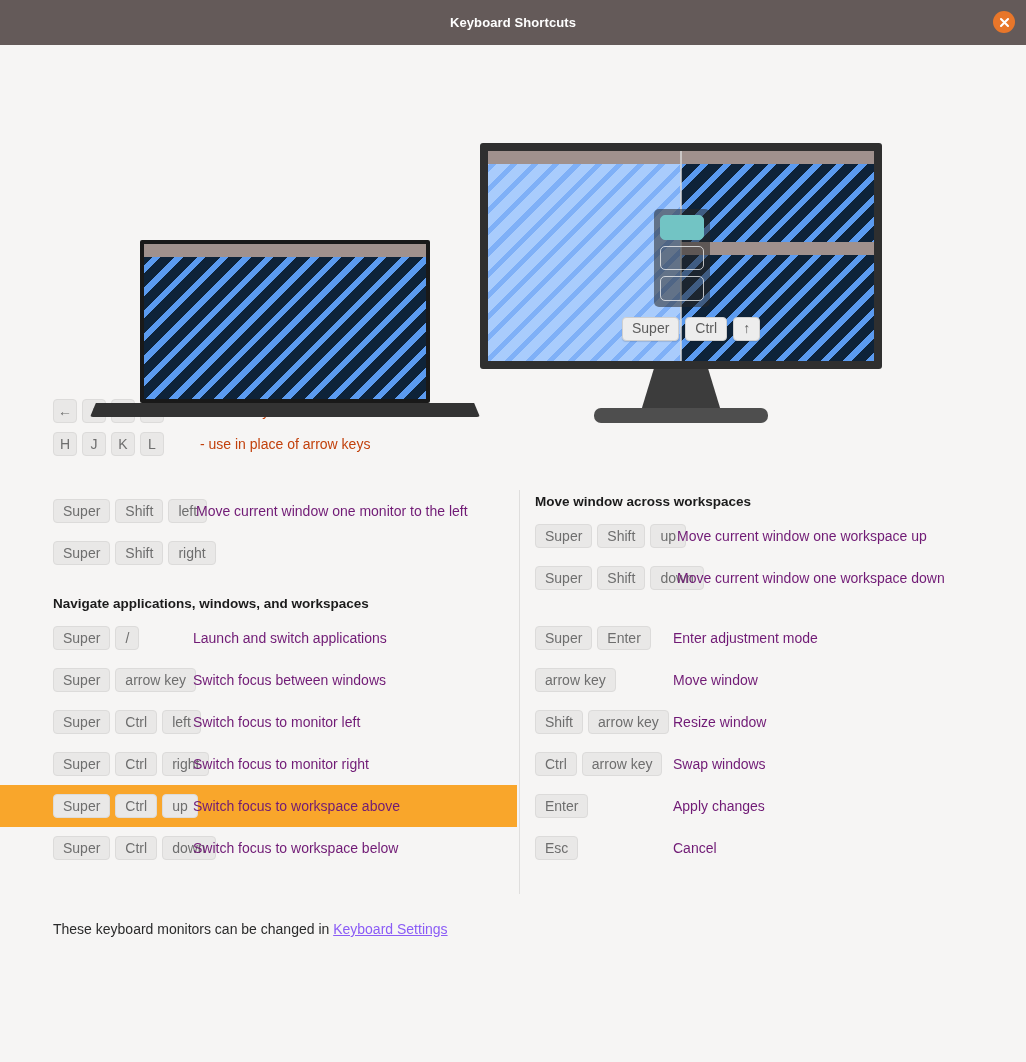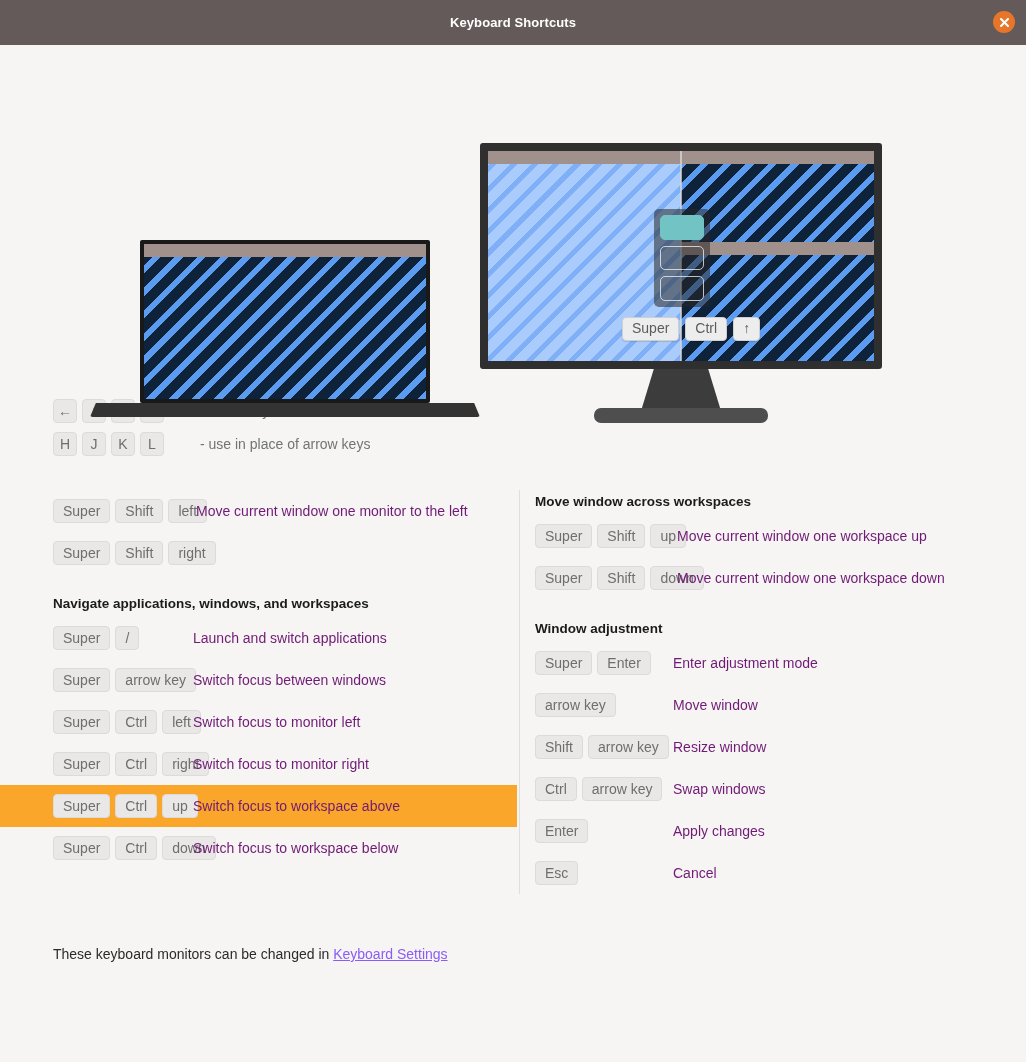--- a/index.html
+++ b/index.html
@@ -114,21 +114,21 @@
     background: #ededed; color: #5c5c5c;
     border: 1px solid #cfcfcf; border-radius: 4px;
     font-size: 14px; padding: 3px 9px 4px 9px; line-height: 1.1;
     box-shadow: 0 1px 1px rgba(0,0,0,.12);
   }
 
   
   .legend { padding: 20px 0 0 53px; }
   .legend-row { display: flex; align-items: center; height: 32px; margin-bottom: 1px; }
   .legend-keys { display: flex; gap: 5px; width: 147px; }
-  .legend-note { font-size: 14px; color: #737373; }
+  .legend-note { font-size: 14px; color: #c2410c; }
 
   .key {
     display: inline-flex; align-items: center; justify-content: center;
     background: #e9e8e7; color: #6e6e6e;
     border: 1px solid #dcdbda; border-radius: 4px;
     font-size: 14px; line-height: 1; height: 24px; padding: 0 9px;
     box-sizing: border-box; white-space: nowrap;
   }
   .key.sq { min-width: 24px; padding: 0 4px; }
 
@@ -357,21 +357,20 @@
           <div class="shortcut-keys">
             <span class="key">Super</span>
             <span class="key">Shift</span>
             <span class="key">down</span>
           </div>
           <div class="shortcut-desc">Move current window one workspace down</div>
         </div>
       </div>
 
       <div class="group w-adj">
-        <div class="group-title">Window adjustment</div>
 
         <div class="shortcut">
           <div class="shortcut-keys">
             <span class="key">Super</span>
             <span class="key">Enter</span>
           </div>
           <div class="shortcut-desc">Enter adjustment mode</div>
         </div>
 
         <div class="shortcut">

